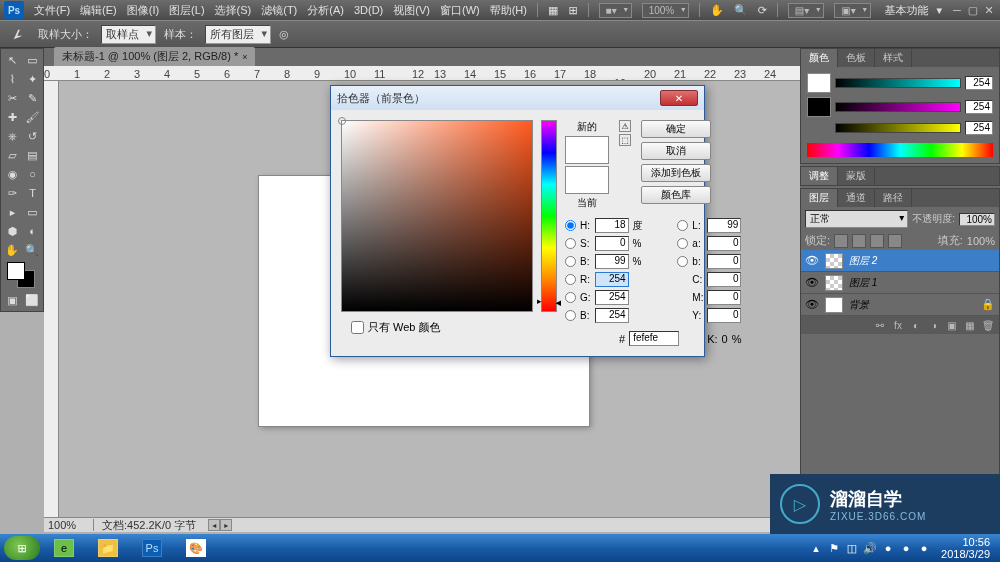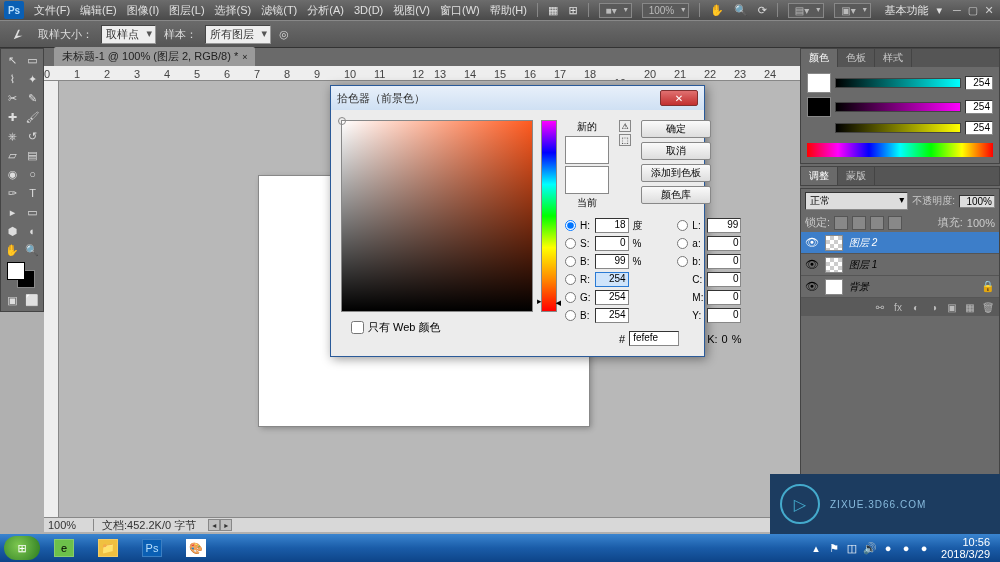--- a/index.html
+++ b/index.html
@@ -285,20 +285,25 @@
   </div>
 
   <div class="panel">
     <div class="panel-tabs">
       <div class="ptab active">调整</div>
       <div class="ptab">蒙版</div>
     </div>
   </div>
 
   <div class="panel" style="flex:1">
+    <div class="panel-tabs">
+      <div class="ptab active">图层</div>
+      <div class="ptab">通道</div>
+      <div class="ptab">路径</div>
+    </div>
     <div class="layers-body">
       <div class="layers-opts">
         <div class="mode">正常</div>
         <span class="lbl">不透明度:</span>
         <div class="pct">100%</div>
       </div>
       <div class="lock-row">
         <span>锁定:</span>
         <div class="lb"></div>
         <div class="lb"></div>
@@ -434,20 +439,21 @@
         <div class="nin">0</div>
         <span class="unit">%</span>
       </div>
     </div>
   </div>
 </div>
 
 <div class="watermark">
   <div class="play">▷</div>
   <div class="txt">
+    <div class="big">溜溜自学</div>
     <div class="small">ZIXUE.3D66.COM</div>
   </div>
 </div>
 
 <div class="taskbar">
   <div class="start">⊞</div>
   <div class="tbtn">
       <div class="ticon" style="background:#6cc04a">e</div>
     </div>
   <div class="tbtn">

